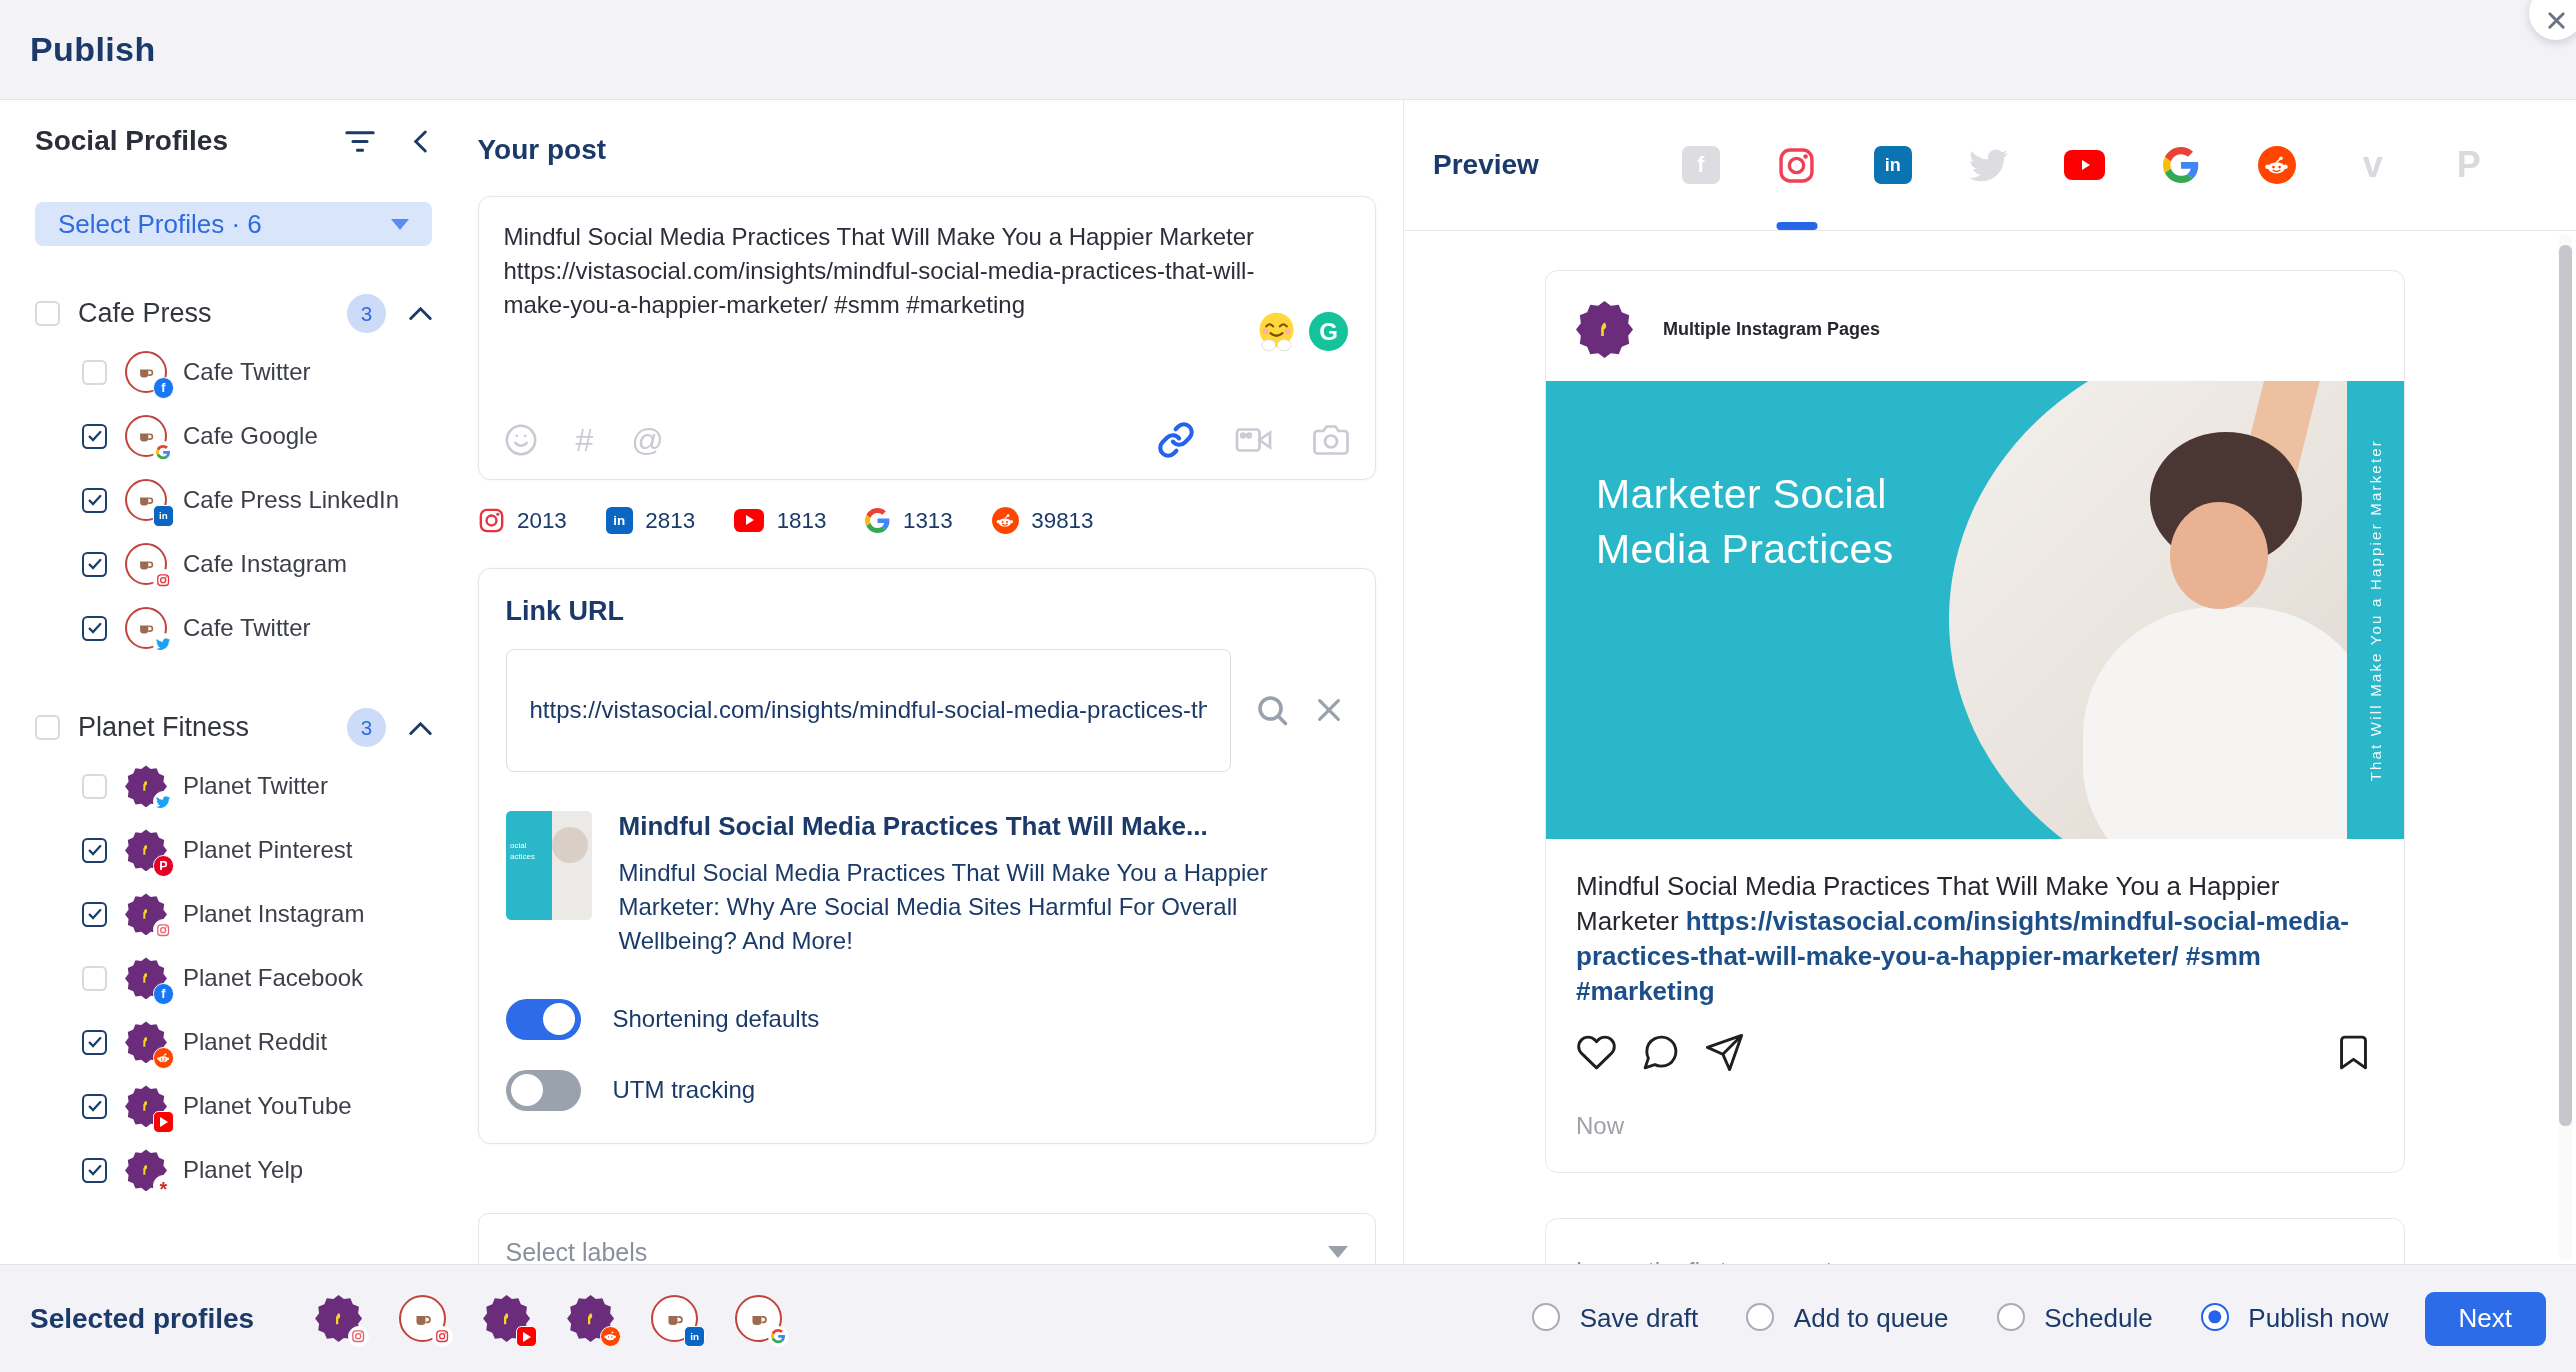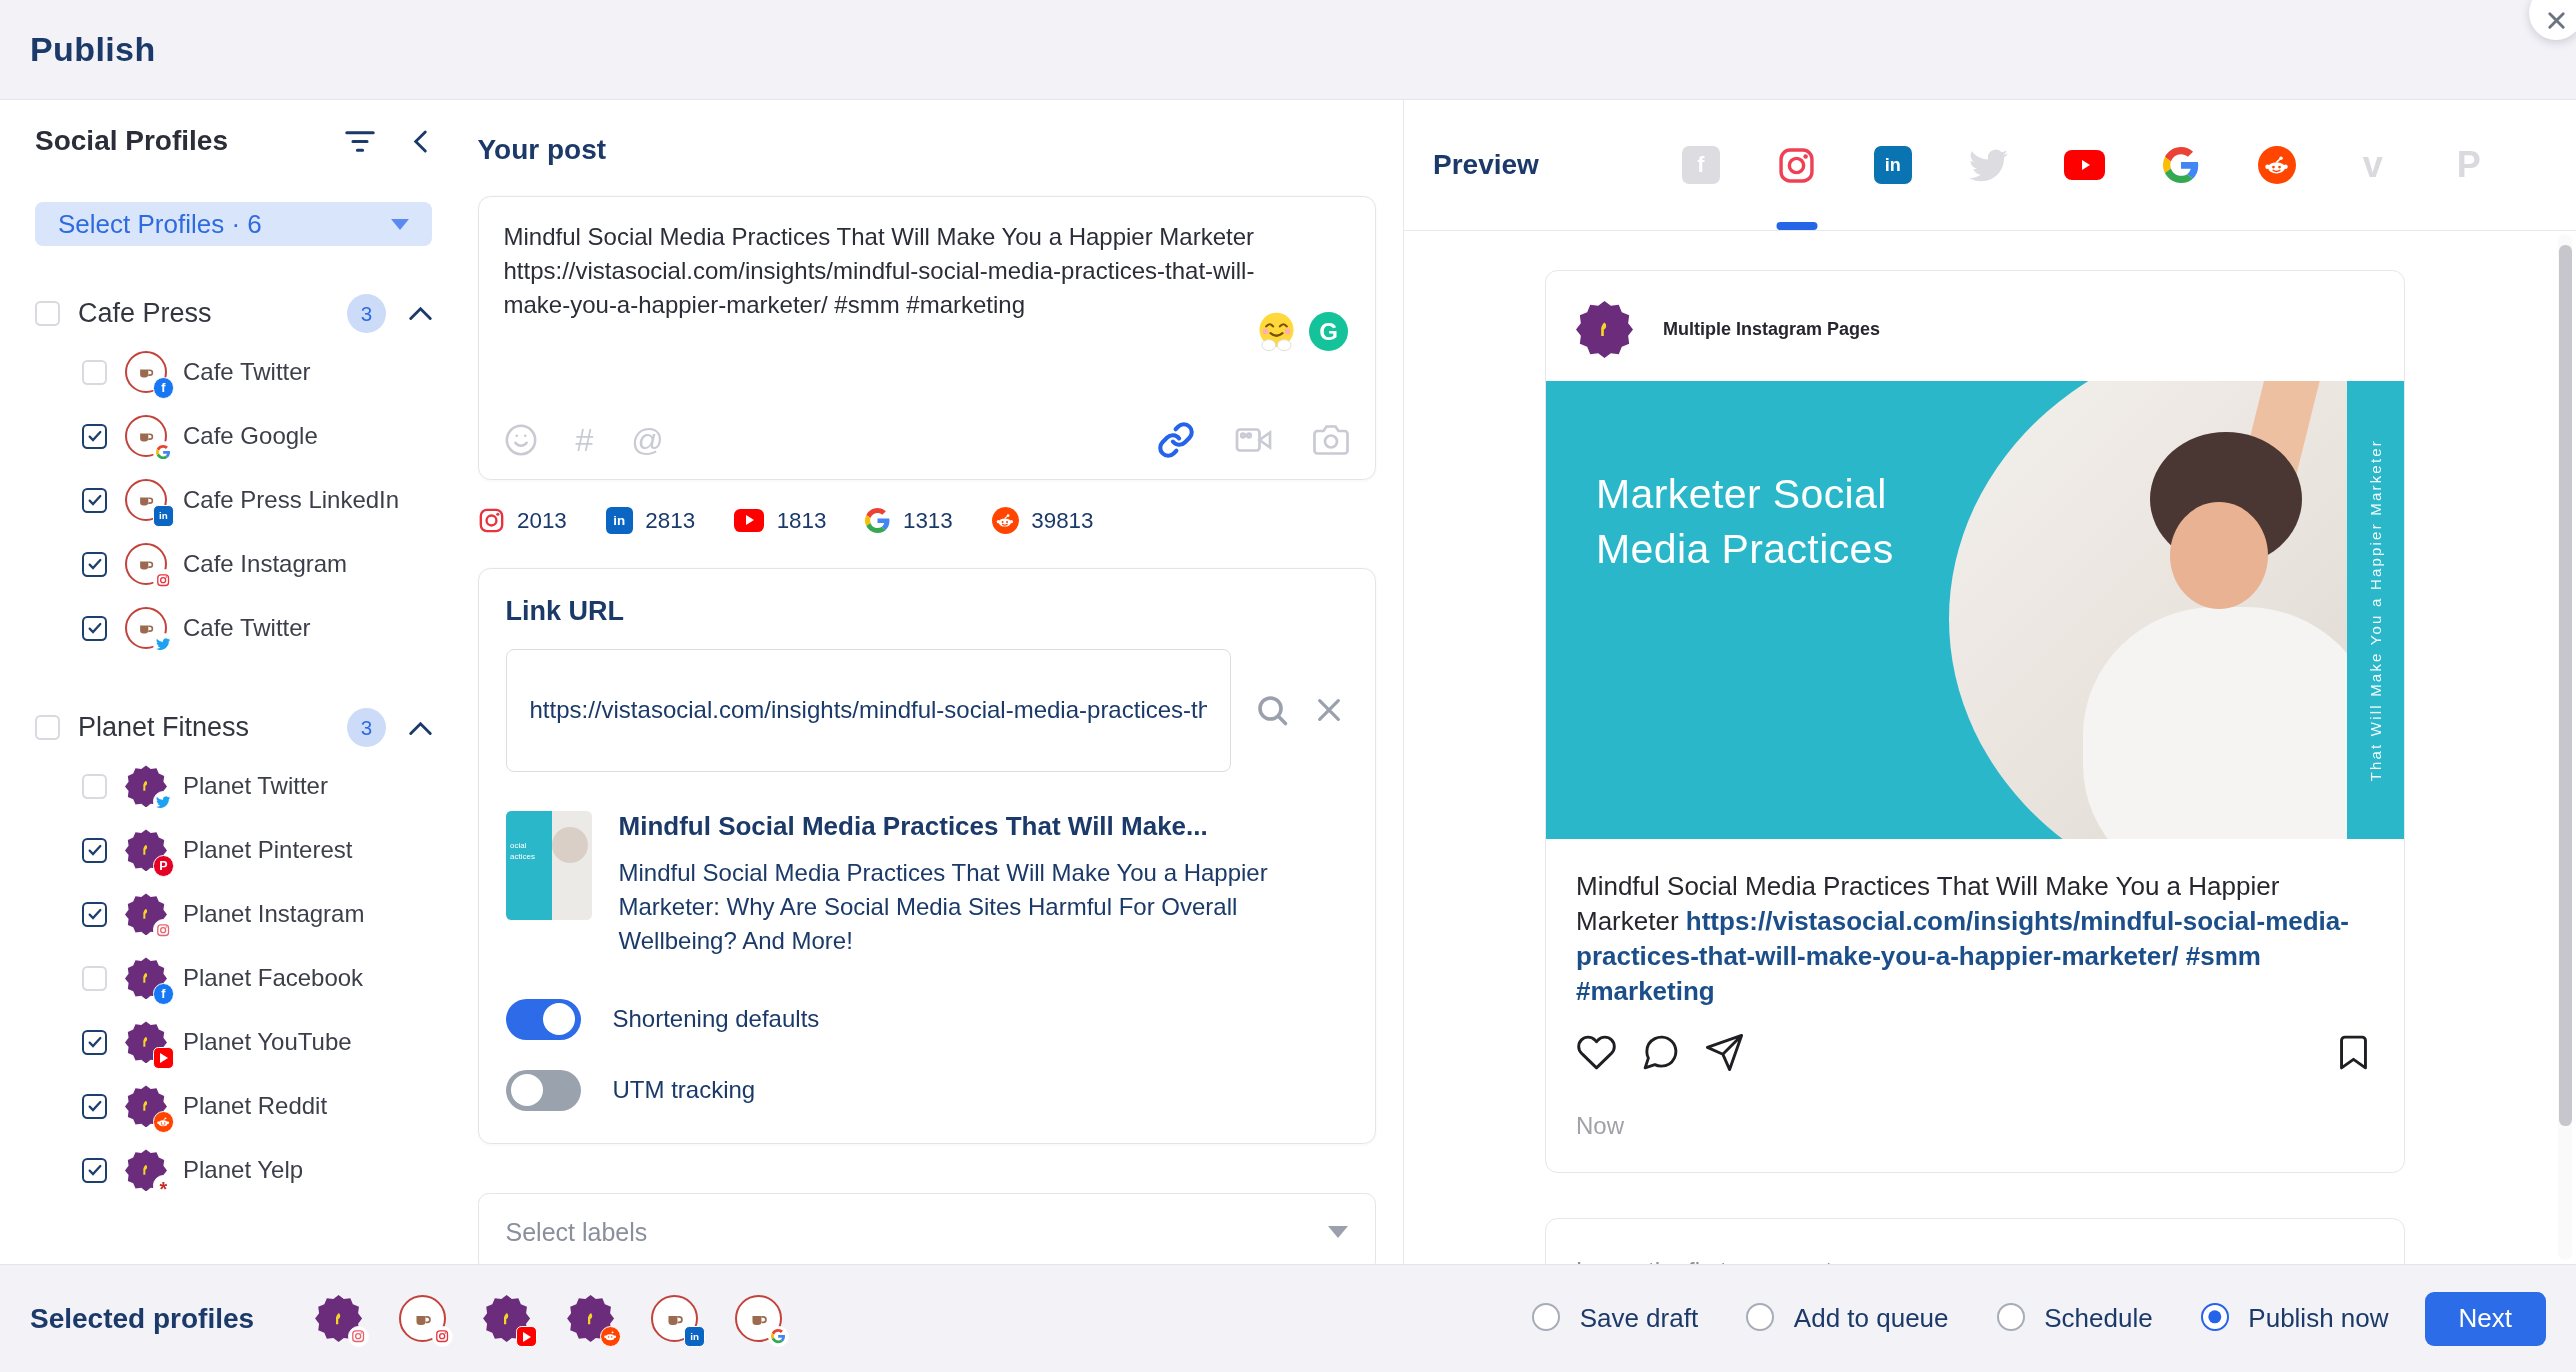--- a/index.html
+++ b/index.html
@@ -85,21 +85,21 @@
   .lp-desc { margin-top:14.3px; font-size:24px; line-height:34px; color:#1b3a69; }
   .tgl-row { display:flex; align-items:center; margin-top:38px; }
   .tgl { width:75px; height:41px; border-radius:20.6px; position:relative; }
   .tgl.on { background:#2e6be8; }
   .tgl.off { background:#9aa2ae; }
   .tgl .knob { position:absolute; top:4.5px; width:32px; height:32px; background:#fff; border-radius:50%; }
   .tgl.on .knob { right:5.4px; }
   .tgl.off .knob { left:5.4px; }
   .tgl-lbl { margin-left:32px; font-size:24px; color:#1b3a69; }
 
-  .labels-select { margin-top:49px; height:79px; border:0.9px solid #e4e4ea; border-radius:10.7px; display:flex; align-items:center; padding:0 27px; cursor:pointer; }
+  .labels-select { margin-top:69px; height:79px; border:0.9px solid #e4e4ea; border-radius:10.7px; display:flex; align-items:center; padding:0 27px; cursor:pointer; }
   .labels-select .ph-txt { font-size:25px; color:#8a8f9c; }
   .caret-gray { margin-left:auto; width:0; height:0; border-left:10.7px solid transparent; border-right:10.7px solid transparent; border-top:12.5px solid #9aa0ac; }
 
   
   .pv-head { height:131px; display:flex; align-items:center; padding:0 29px; border-bottom:0.9px solid #e9e9ed; position:relative; }
   .pv-head h2 { font-size:28px; font-weight:600; color:#1b3a69; }
   .tabs { display:flex; align-items:center; margin-left:114px; height:100%; }
   .tab { position:relative; width:96px; height:100%; display:flex; align-items:center; justify-content:center; cursor:pointer; }
   .tab.active::after { content:""; position:absolute; bottom:0; left:50%; transform:translateX(-50%); width:41px; height:8px; border-radius:4.5px; background:#2566e8; }
   .tab .gbox { width:38px; height:38px; border-radius:7.2px; background:#dcdce1; color:#fff; font-weight:700; font-size:21.5px; display:flex; align-items:center; justify-content:center; }
@@ -386,53 +386,53 @@
               <svg width="16" height="16" viewBox="0 0 24 24" fill="none" stroke="#1d3f6e" stroke-width="3.4" stroke-linecap="round">
                 <path d="M4 13l5 5L20 6"></path>
               </svg>
             </span>
           <span class="avatar av-planet">
               <span class="av-core">
                 <svg width="16" height="16" viewBox="0 0 24 24">
                   <path d="M8 12v7h3v-7c2-1 3-3 2.5-5.5L12 4c-2 1-3 3-4 6z" fill="#f5d327"></path>
                 </svg>
               </span>
-            <span class="badge bg-yt">
-                <span class="tri"></span>
-              </span>
-            </span>
-          <span class="plabel">Planet YouTube</span>
-        </div>
-
-        <div class="prow">
-          <span class="cb on">
-              <svg width="16" height="16" viewBox="0 0 24 24" fill="none" stroke="#1d3f6e" stroke-width="3.4" stroke-linecap="round">
-                <path d="M4 13l5 5L20 6"></path>
-              </svg>
-            </span>
-          <span class="avatar av-planet">
-              <span class="av-core">
-                <svg width="16" height="16" viewBox="0 0 24 24">
-                  <path d="M8 12v7h3v-7c2-1 3-3 2.5-5.5L12 4c-2 1-3 3-4 6z" fill="#f5d327"></path>
-                </svg>
-              </span>
             <span class="badge bg-rd">
                 <svg width="14.3" height="14.3" viewBox="0 0 24 24">
                   <ellipse cx="12" cy="14" rx="7.5" ry="5" fill="#fff"></ellipse>
                   <circle cx="4" cy="13" r="2" fill="#fff"></circle>
                   <circle cx="20" cy="13" r="2" fill="#fff"></circle>
                   <circle cx="16" cy="5.6" r="1.6" fill="#fff"></circle>
                   <path d="M12 9l3.5-3" stroke="#fff" stroke-width="1.4" fill="none"></path>
                   <circle cx="9.3" cy="13.4" r="1.2" fill="#ff4500"></circle>
                   <circle cx="14.7" cy="13.4" r="1.2" fill="#ff4500"></circle>
                   <path d="M9 16.2c1.8 1.4 4.2 1.4 6 0" stroke="#ff4500" stroke-width="1.3" fill="none" stroke-linecap="round"></path>
                 </svg>
               </span>
             </span>
           <span class="plabel">Planet Reddit</span>
+        </div>
+
+        <div class="prow">
+          <span class="cb on">
+              <svg width="16" height="16" viewBox="0 0 24 24" fill="none" stroke="#1d3f6e" stroke-width="3.4" stroke-linecap="round">
+                <path d="M4 13l5 5L20 6"></path>
+              </svg>
+            </span>
+          <span class="avatar av-planet">
+              <span class="av-core">
+                <svg width="16" height="16" viewBox="0 0 24 24">
+                  <path d="M8 12v7h3v-7c2-1 3-3 2.5-5.5L12 4c-2 1-3 3-4 6z" fill="#f5d327"></path>
+                </svg>
+              </span>
+            <span class="badge bg-yt">
+                <span class="tri"></span>
+              </span>
+            </span>
+          <span class="plabel">Planet YouTube</span>
         </div>
 
         <div class="prow">
           <span class="cb on">
               <svg width="16" height="16" viewBox="0 0 24 24" fill="none" stroke="#1d3f6e" stroke-width="3.4" stroke-linecap="round">
                 <path d="M4 13l5 5L20 6"></path>
               </svg>
             </span>
           <span class="avatar av-planet">
               <span class="av-core">

